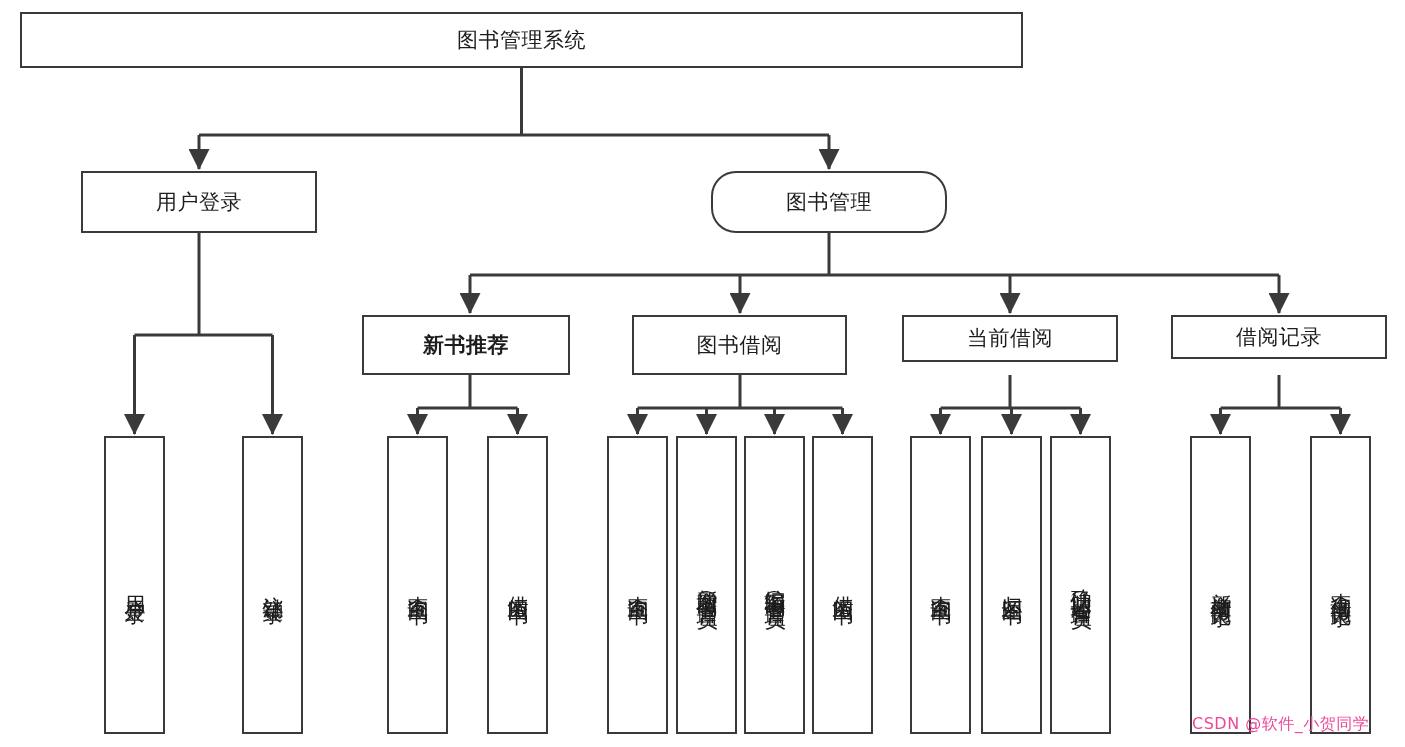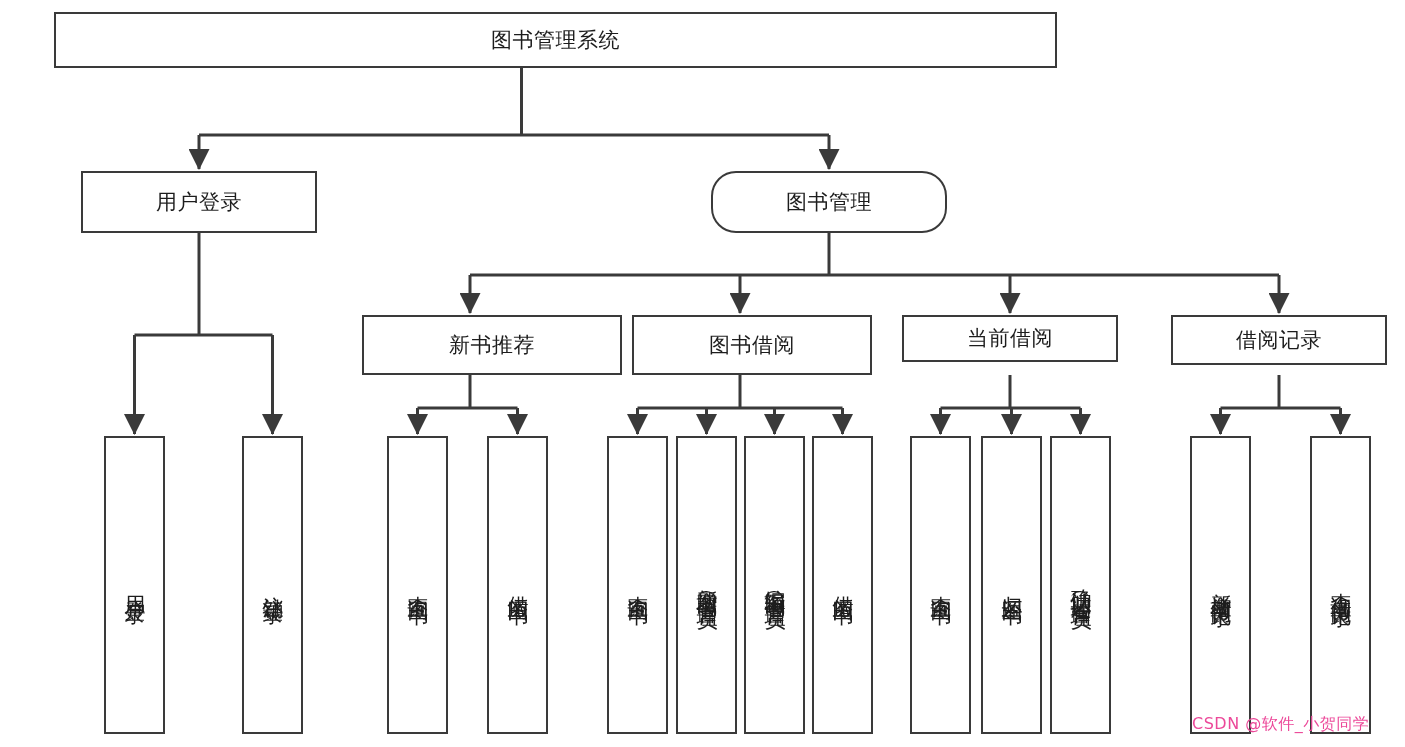--- a/index.html
+++ b/index.html
@@ -102,39 +102,39 @@
         <path d="M 1011.5 408 L 1011.5 434" marker-end="url(#arrow)"></path>
         <path d="M 1080.5 408 L 1080.5 434" marker-end="url(#arrow)"></path>
         <path d="M 1279 375 L 1279 408"></path>
         <path d="M 1220.5 408 L 1340.5 408"></path>
         <path d="M 1220.5 408 L 1220.5 434" marker-end="url(#arrow)"></path>
         <path d="M 1340.5 408 L 1340.5 434" marker-end="url(#arrow)"></path>
       </g>
   </svg>
 
   <div id="node-layer">
-      <div class="node h" style="left: 20px; top: 12px; width: 1003px; height: 56px; margin-left: 34px;">
+      <div class="node h" style="left: 20px; top: 12px; width: 1003px; height: 56px;">
         <span>图书管理系统</span>
       </div>
       <div class="node h" style="left: 81px; top: 171px; width: 236px; height: 62px;">
         <span>用户登录</span>
       </div>
       <div class="node h" style="left: 711px; top: 171px; width: 236px; height: 62px; border-radius: 25px;">
         <span>图书管理</span>
       </div>
-      <div class="node h" style="left: 362px; top: 315px; width: 260px; height: 60px;">
+      <div class="node h" style="left: 362px; top: 315px; width: 208px; height: 60px; font-weight: bold;">
         <span>新书推荐</span>
       </div>
-      <div class="node h" style="left: 632px; top: 315px; width: 240px; height: 60px;">
+      <div class="node h" style="left: 632px; top: 315px; width: 215px; height: 60px;">
         <span>图书借阅</span>
       </div>
       <div class="node h" style="left: 902px; top: 315px; width: 216px; height: 47px;">
         <span>当前借阅</span>
       </div>
-      <div class="node h" style="left: 1171px; top: 315px; width: 216px; height: 50px;">
+      <div class="node h" style="left: 1171px; top: 315px; width: 216px; height: 44px;">
         <span>借阅记录</span>
       </div>
       <div class="node v" style="left: 104px; top: 436px; width: 61px; height: 298px;">
         <span>用户登录</span>
       </div>
       <div class="node v" style="left: 242px; top: 436px; width: 61px; height: 298px;">
         <span>注销登录</span>
       </div>
       <div class="node v" style="left: 387px; top: 436px; width: 61px; height: 298px;">
         <span>查询图书</span>

